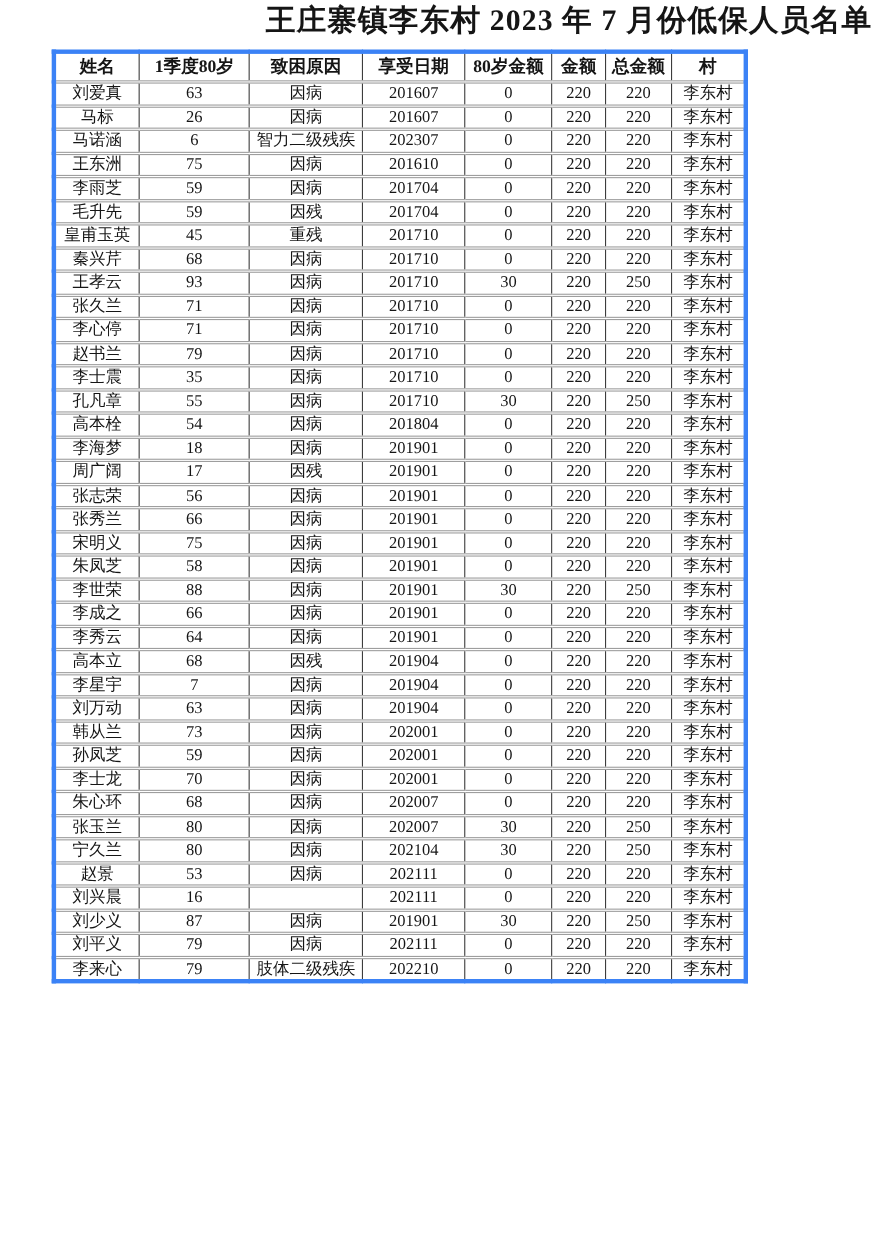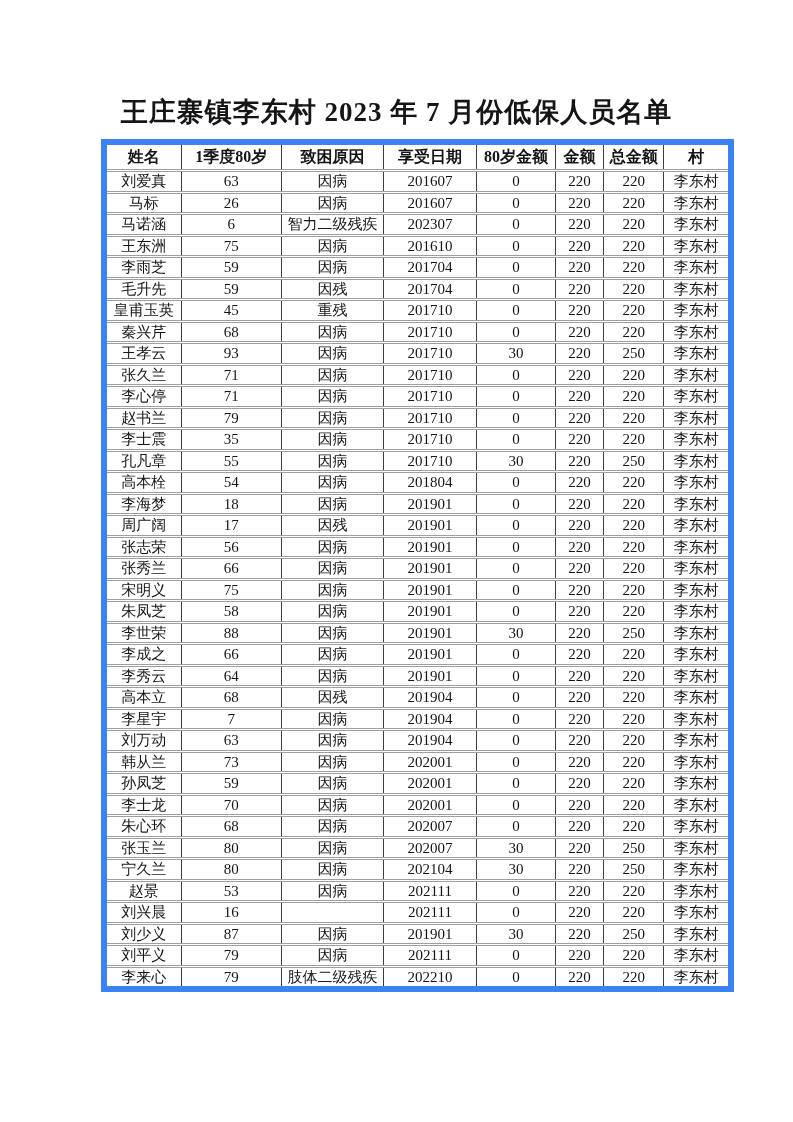--- a/index.html
+++ b/index.html
@@ -8,35 +8,34 @@
     position: relative;
     width: 793px;
     height: 1122px;
     margin: 0 auto;
     background: #ffffff;
     font-family: "Liberation Serif", "DejaVu Serif", serif;
     color: #151515;
     overflow: hidden;
   }
   .title {
-    padding-top: 94px;
-    text-align: center;
+    text-align: right;
     font-size: 27px;
     font-weight: bold;
     line-height: 36px;
     letter-spacing: 1px;
     white-space: nowrap;
   }
   table.roster {
-    margin-left: 101px;
+    margin-left: 47px;
     margin-top: 9px;
     width: 633px;
     table-layout: fixed;
     border-collapse: collapse;
-    border: 6px solid #3b82f6;
+    border: 4px solid #3b82f6;
   }
   col.c-name   { width: 12.3%; }
   col.c-age    { width: 16.0%; }
   col.c-cause  { width: 16.3%; }
   col.c-date   { width: 14.8%; }
   col.c-age80  { width: 12.6%; }
   col.c-amt    { width:  7.7%; }
   col.c-total  { width:  9.6%; }
   col.c-vill   { width: 10.7%; }
   th {

